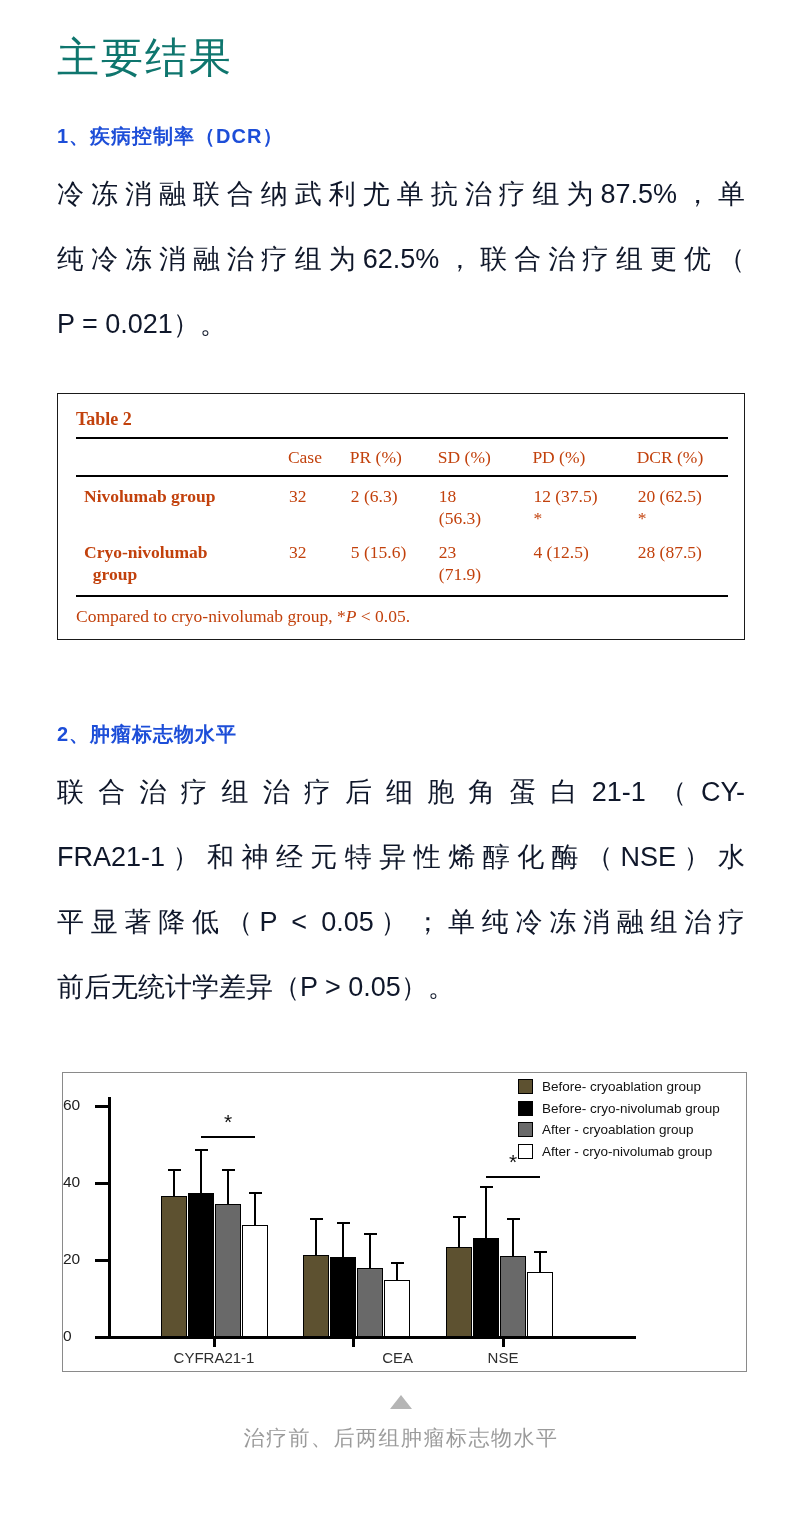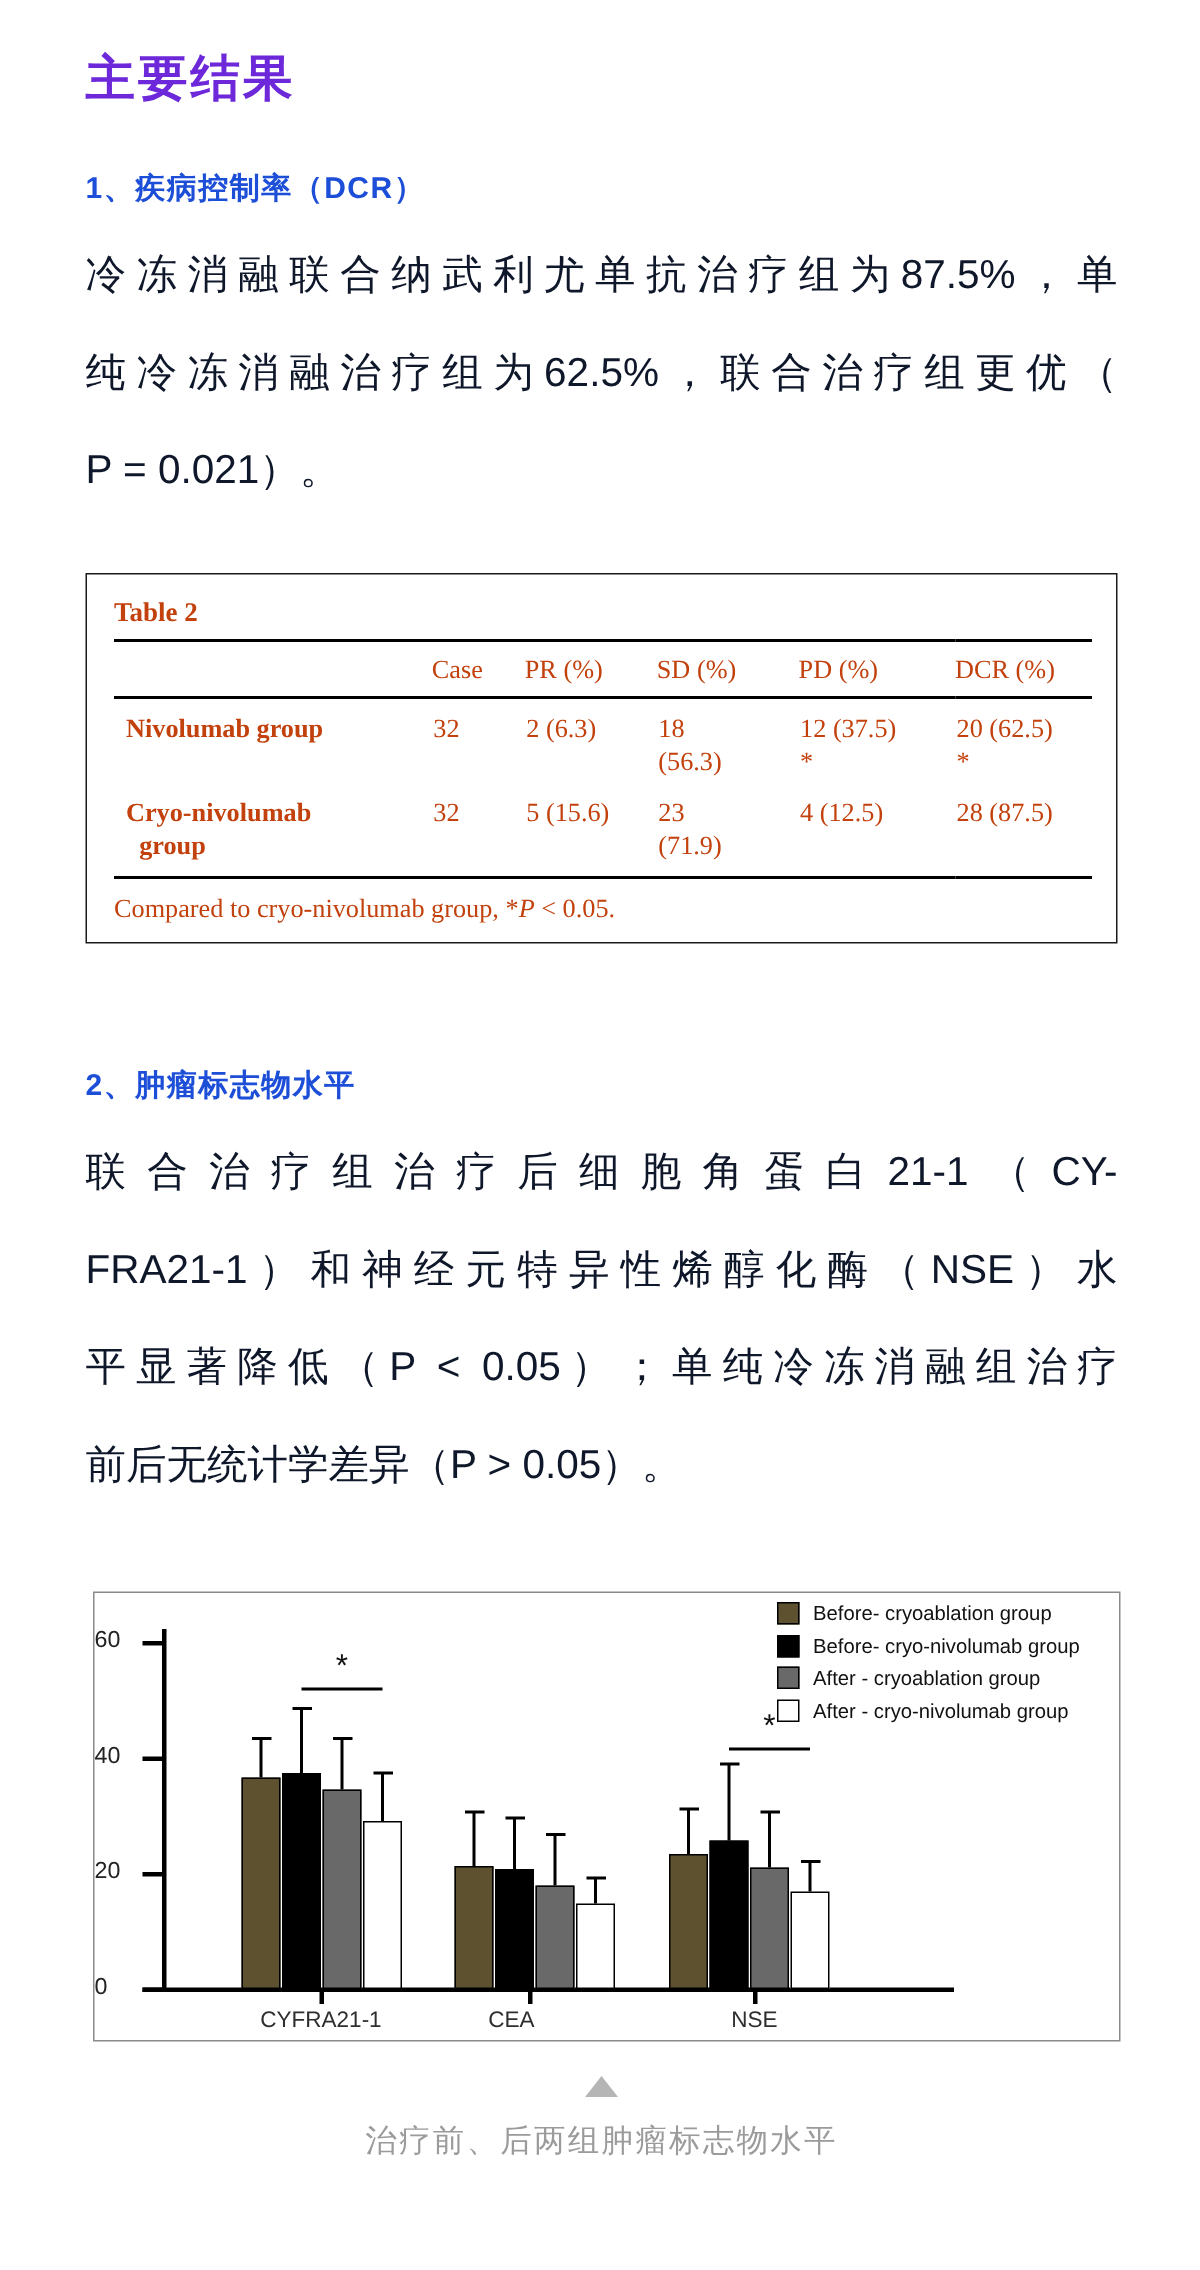--- a/index.html
+++ b/index.html
@@ -5,21 +5,21 @@
   html,body { margin:0; padding:0; }
   body {
     width:800px; height:1513px; background:#ffffff; position:relative;
     font-family:"Liberation Sans", sans-serif; overflow:hidden;
   }
   .page { padding:0 55px 0 57px; }
 
   .title {
     margin:30px 0 0 0;
     font-family:"DejaVu Serif","Liberation Serif",serif;
-    font-size:33px; font-weight:bold; color:#6d28d9; letter-spacing:2px;
+    font-size:42px; font-weight:normal; color:#0f766e; letter-spacing:2px;
   }
 
   .sec-heading {
     font-size:20px; font-weight:bold; color:#1d4ed8; letter-spacing:1px;
   }
   .sec-heading.h1 { margin-top:37px; }
   .sec-heading.h2 { margin-top:81px; }
 
   .para { font-size:27px; color:#0f172a; margin-top:12px; }
   .para .line { line-height:65px; height:65px; overflow:hidden; }
@@ -180,21 +180,21 @@
       <div class="abs" style="left: 267px; top: 184.305px; width: 26px; height: 79.695px; background: rgb(0, 0, 0); border: 1.5px solid rgb(0, 0, 0); box-sizing: border-box;"></div>
       <div class="abs" style="left: 279px; top: 150.04px; width: 2px; height: 34.265px; background: rgb(0, 0, 0);"></div>
       <div class="abs" style="left: 273.5px; top: 149.04px; width: 13px; height: 2px; background: rgb(0, 0, 0);"></div>
       <div class="abs" style="left: 294px; top: 194.7px; width: 26px; height: 69.3px; background: rgb(105, 105, 105); border: 1.5px solid rgb(0, 0, 0); box-sizing: border-box;"></div>
       <div class="abs" style="left: 306px; top: 160.82px; width: 2px; height: 33.88px; background: rgb(0, 0, 0);"></div>
       <div class="abs" style="left: 300.5px; top: 159.82px; width: 13px; height: 2px; background: rgb(0, 0, 0);"></div>
       <div class="abs" style="left: 321px; top: 207.02px; width: 26px; height: 56.98px; background: rgb(255, 255, 255); border: 1.5px solid rgb(0, 0, 0); box-sizing: border-box;"></div>
       <div class="abs" style="left: 333px; top: 190.465px; width: 2px; height: 16.555px; background: rgb(0, 0, 0);"></div>
       <div class="abs" style="left: 327.5px; top: 189.465px; width: 13px; height: 2px; background: rgb(0, 0, 0);"></div>
       <div class="abs" style="left: 288.5px; top: 264px; width: 3px; height: 10px; background: rgb(0, 0, 0);"></div>
-      <div class="cat-label abs" style="left: 218px; top: 276px; width: 120px;">CEA</div>
+      <div class="cat-label abs" style="left: 230px; top: 276px; width: 120px; text-align: right;">CEA</div>
       <div class="abs" style="left: 383px; top: 174.295px; width: 26px; height: 89.705px; background: rgb(93, 81, 48); border: 1.5px solid rgb(0, 0, 0); box-sizing: border-box;"></div>
       <div class="abs" style="left: 395px; top: 143.88px; width: 2px; height: 30.415px; background: rgb(0, 0, 0);"></div>
       <div class="abs" style="left: 389.5px; top: 142.88px; width: 13px; height: 2px; background: rgb(0, 0, 0);"></div>
       <div class="abs" style="left: 410px; top: 165.055px; width: 26px; height: 98.945px; background: rgb(0, 0, 0); border: 1.5px solid rgb(0, 0, 0); box-sizing: border-box;"></div>
       <div class="abs" style="left: 422px; top: 113.85px; width: 2px; height: 51.205px; background: rgb(0, 0, 0);"></div>
       <div class="abs" style="left: 416.5px; top: 112.85px; width: 13px; height: 2px; background: rgb(0, 0, 0);"></div>
       <div class="abs" style="left: 437px; top: 183.15px; width: 26px; height: 80.85px; background: rgb(105, 105, 105); border: 1.5px solid rgb(0, 0, 0); box-sizing: border-box;"></div>
       <div class="abs" style="left: 449px; top: 145.805px; width: 2px; height: 37.345px; background: rgb(0, 0, 0);"></div>
       <div class="abs" style="left: 443.5px; top: 144.805px; width: 13px; height: 2px; background: rgb(0, 0, 0);"></div>
       <div class="abs" style="left: 464px; top: 198.55px; width: 26px; height: 65.45px; background: rgb(255, 255, 255); border: 1.5px solid rgb(0, 0, 0); box-sizing: border-box;"></div>

